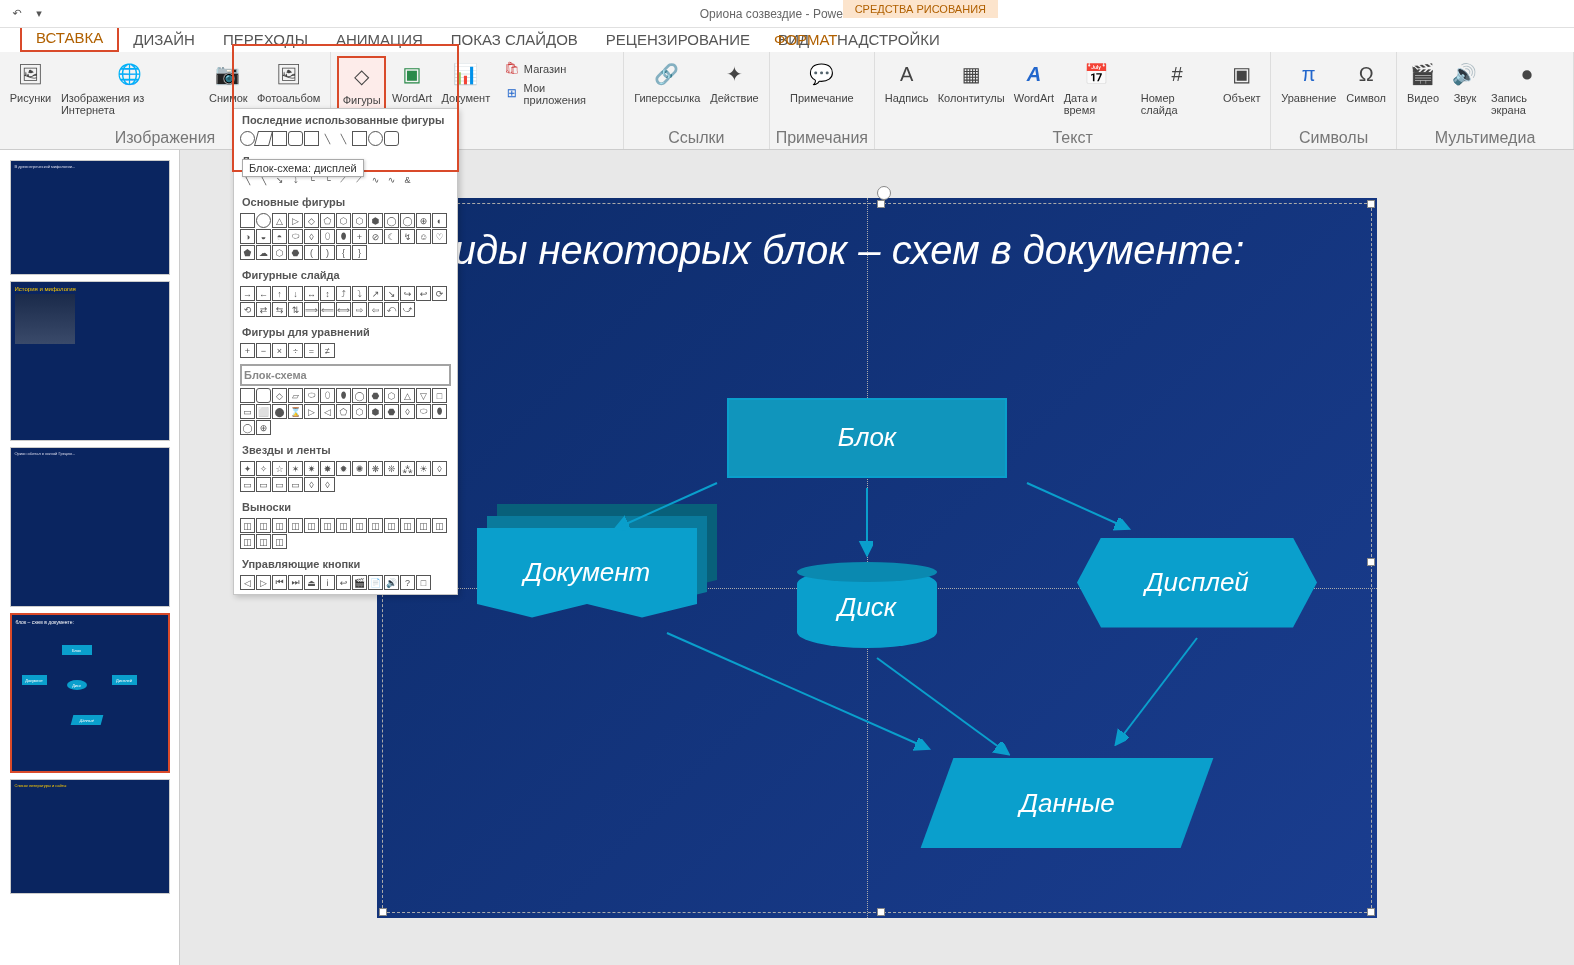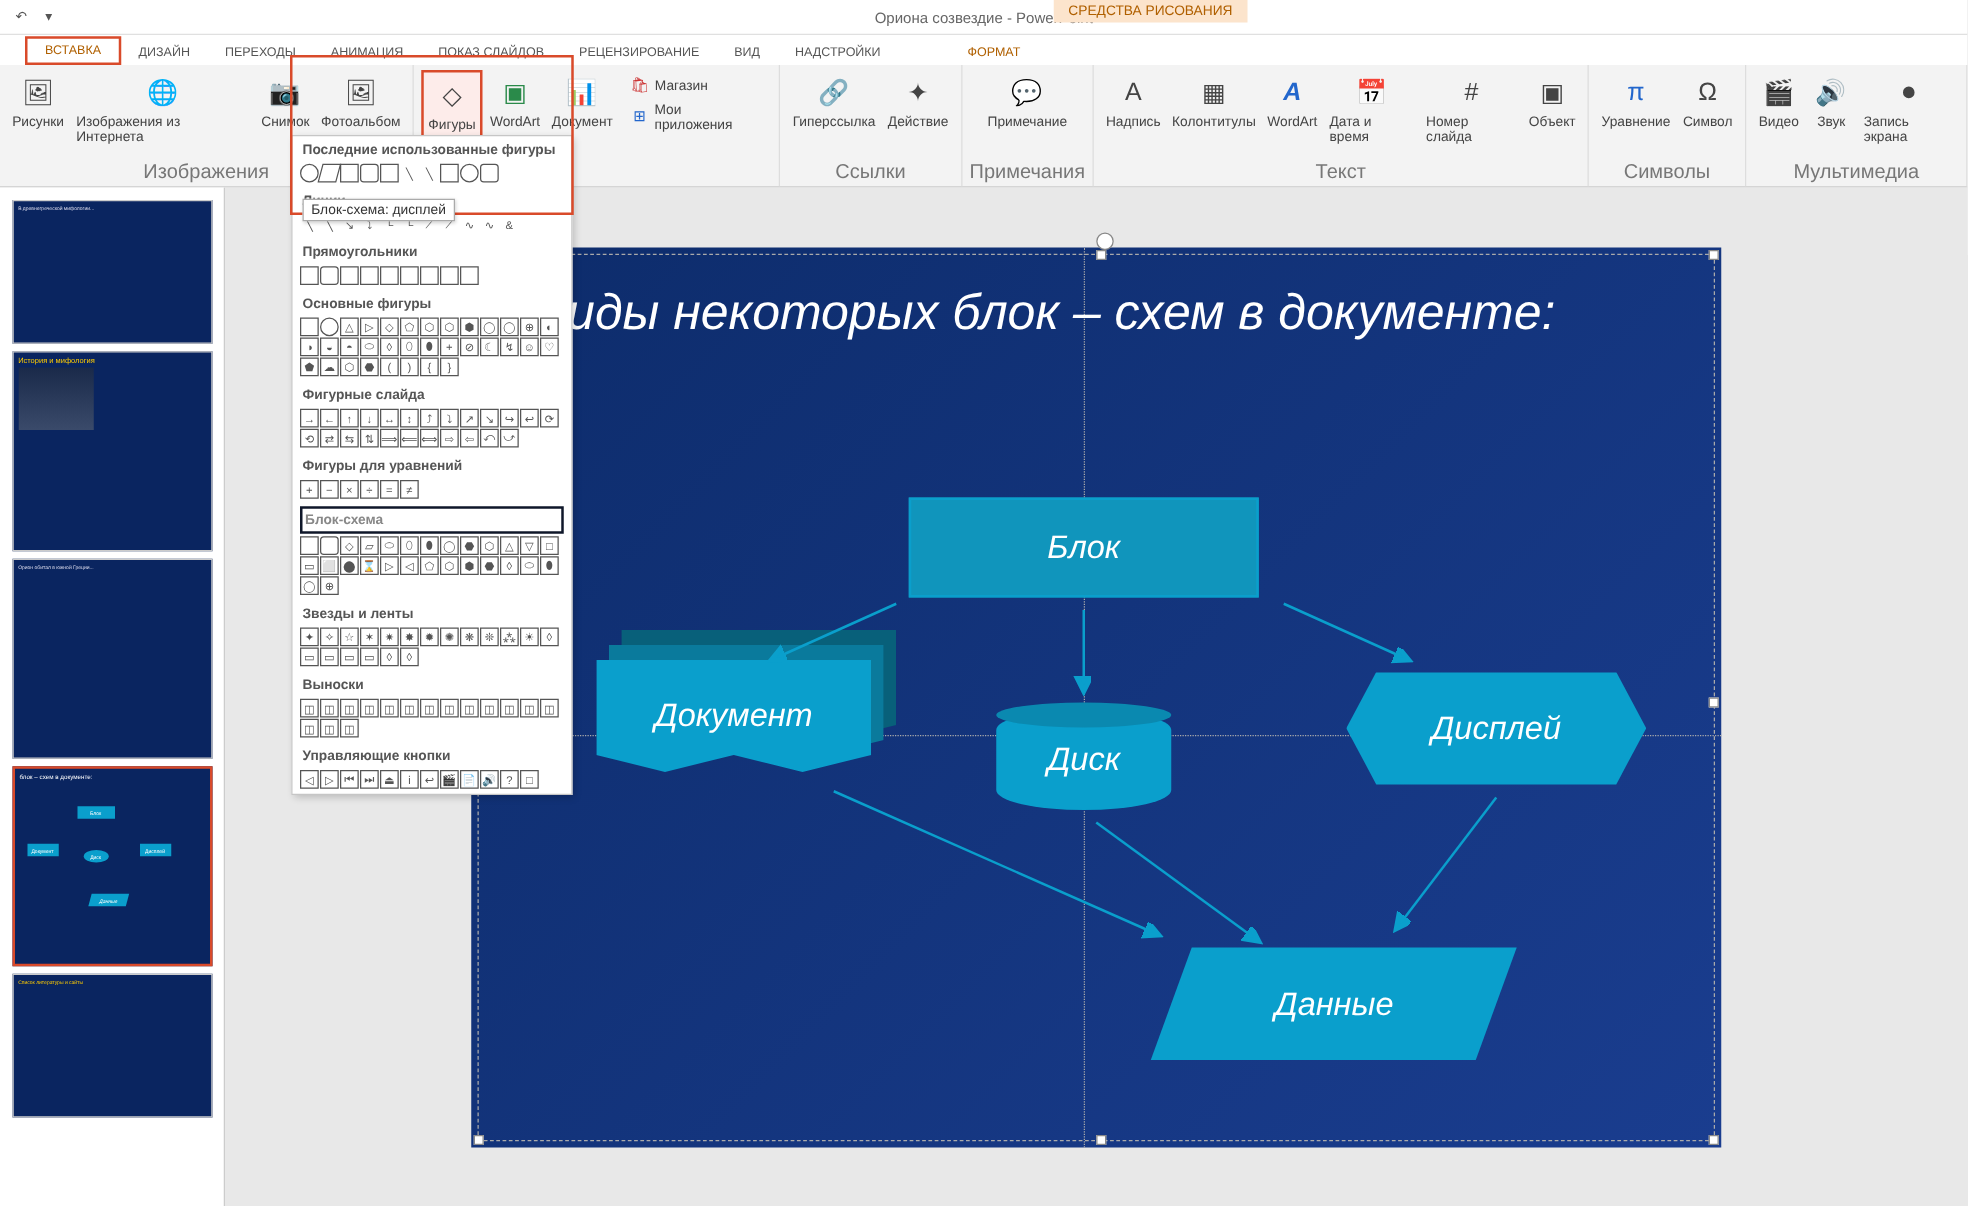--- a/index.html
+++ b/index.html
@@ -7,42 +7,42 @@
 
 
 .titlebar { height: 28px; background: #fff; display: flex; align-items: center; position: relative; border-bottom: 1px solid #e0e0e0; }
 .titlebar .qa { display: flex; gap: 4px; padding: 0 8px; }
 .titlebar .qa-btn { width: 18px; height: 18px; display: flex; align-items: center; justify-content: center; color: #555; font-size: 11px; }
 .titlebar .title { position: absolute; left: 50%; transform: translateX(-50%); font-size: 12px; color: #666; }
 .titlebar .drawtools { position: absolute; right: 576px; top: 0; background: #fce4cc; color: #b06000; padding: 3px 12px; font-size: 11px; }
 
 
 .tabs { height: 24px; background: #fff; display: flex; align-items: flex-end; padding-left: 20px; gap: 0; }
-.tab { padding: 4px 14px; font-size: 10px; color: #555; cursor: pointer; }
+.tab { padding: 4px 14px; font-size: 15px; color: #555; cursor: pointer; }
 .tab.active { color: #b06000; border: 2px solid #d94a2a; }
 .tab.format { position: absolute; left: 760px; color: #b06000; }
 
 
 .ribbon { height: 98px; background: #f3f3f3; display: flex; border-bottom: 1px solid #ccc; }
 .rgroup { display: flex; flex-direction: column; align-items: center; border-right: 1px solid #ddd; padding: 4px 6px 2px; }
 .rgroup .items { display: flex; gap: 2px; }
 .ritem { display: flex; flex-direction: column; align-items: center; padding: 2px 4px; font-size: 11px; color: #444; cursor: pointer; min-width: 40px; }
 .ritem .icn { width: 32px; height: 32px; display: flex; align-items: center; justify-content: center; font-size: 20px; margin-bottom: 2px; }
 .ritem.small { min-width: auto; flex-direction: row; gap: 4px; }
 .ritem.small .icn { width: 16px; height: 16px; font-size: 12px; }
 .ritem.highlight { border: 2px solid #d94a2a; background: #fdecea; }
 .rgroup .glabel { font-size: 16px; color: #777; margin-top: auto; }
 .ritem.stack { display: flex; flex-direction: column; align-items: flex-start; }
 
 
 .shapes-dd { position: absolute; left: 233px; top: 108px; width: 225px; background: #fff; border: 1px solid #c6c6c6; box-shadow: 2px 2px 6px rgba(0,0,0,0.2); z-index: 100; font-size: 11px; }
 .shapes-dd .highlight-frame { position: absolute; left: -2px; top: -65px; width: 227px; height: 128px; border: 2px solid #d94a2a; pointer-events: none; }
 .shapes-dd .sec { padding: 2px 6px; }
 .shapes-dd .sec-title { color: #555; font-weight: 600; padding: 3px 2px; }
-.shapes-dd .sec-title.hl { border: 2px solid #0f172a; color: #888; }
+.shapes-dd .sec-title.hl { border: 2px solid #a3a3a3; color: #888; }
 .shapes-dd .shape-row { display: flex; flex-wrap: wrap; gap: 1px; padding: 2px 0; }
 .shapes-dd .shp { width: 15px; height: 15px; border: 1px solid #555; display: inline-flex; align-items: center; justify-content: center; font-size: 9px; color: #555; }
 .shapes-dd .tooltip { position: absolute; left: 8px; top: 50px; background: #fff; border: 1px solid #aaa; padding: 2px 6px; font-size: 11px; color: #333; z-index: 101; box-shadow: 1px 1px 3px rgba(0,0,0,0.2); }
 
 
 .content { display: flex; height: calc(965px - 150px); }
 .thumbs { width: 180px; background: #fff; border-right: 1px solid #ccc; overflow-y: auto; padding: 4px; }
 .thumb { width: 160px; height: 115px; margin: 6px auto; background: #0a2560; border: 1px solid #ccc; position: relative; color: #fff; font-size: 5px; padding: 4px; overflow: hidden; }
 .thumb.active { border: 2px solid #d94a2a; }
 .thumb.more { height: 160px; }
@@ -262,34 +262,20 @@
         <span class="shp" style="border:none">╲</span>
         <span class="shp" style="border:none">↘</span>
         <span class="shp" style="border:none">⤵</span>
         <span class="shp" style="border:none">└</span>
         <span class="shp" style="border:none">└</span>
         <span class="shp" style="border:none">⟋</span>
         <span class="shp" style="border:none">⟋</span>
         <span class="shp" style="border:none">∿</span>
         <span class="shp" style="border:none">∿</span>
         <span class="shp" style="border:none">&amp;</span>
-    </div>
-  </div>
-  <div class="sec">
-      <div class="sec-title">Прямоугольники</div>
-    <div class="shape-row">
-      <span class="shp"></span>
-        <span class="shp" style="border-radius:3px"></span>
-        <span class="shp"></span>
-        <span class="shp"></span>
-        <span class="shp"></span>
-        <span class="shp"></span>
-        <span class="shp"></span>
-        <span class="shp"></span>
-        <span class="shp"></span>
     </div>
   </div>
   <div class="sec">
       <div class="sec-title">Основные фигуры</div>
     <div class="shape-row">
       <span class="shp"></span>
         <span class="shp" style="border-radius:50%"></span>
         <span class="shp">△</span>
         <span class="shp">▷</span>
         <span class="shp">◇</span>

